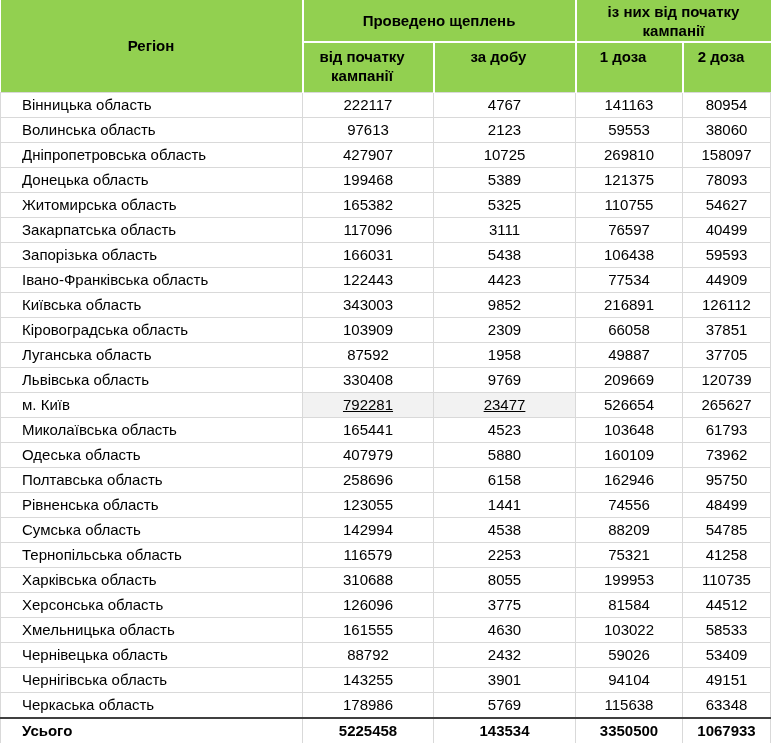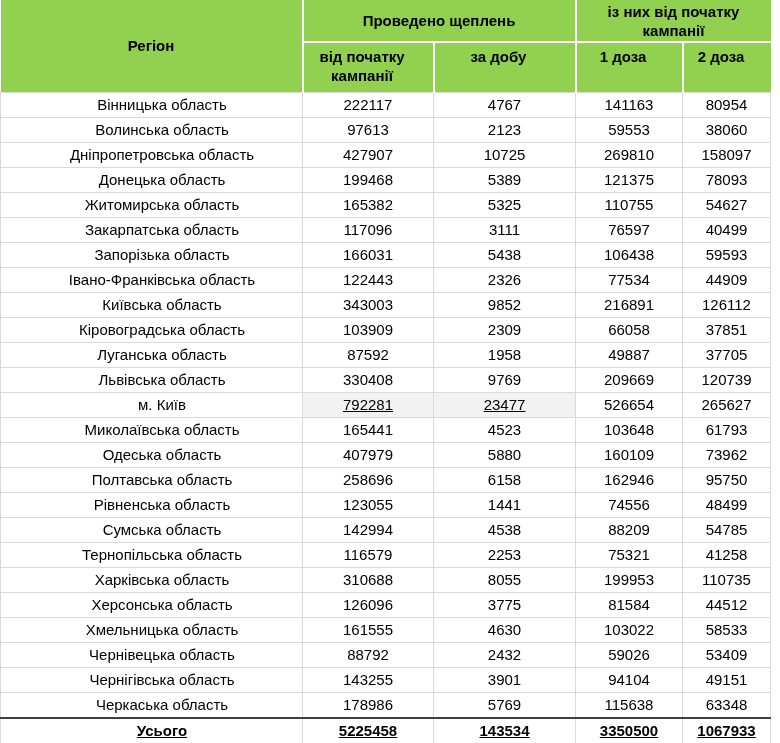--- a/index.html
+++ b/index.html
@@ -60,27 +60,27 @@
   tbody td, tfoot td {
     font-size: 15px;
     height: 24px;
     padding: 0;
     border: 1px solid var(--grid-line);
     white-space: nowrap;
     overflow: hidden;
   }
   tbody tr { height: 25px; }
   td.region {
-    text-align: center;
+    text-align: left;
     padding-left: 21px;
   }
   td.num { text-align: center; }
   td.hl { background: var(--highlight-cell); text-decoration: underline; }
   
-  tfoot tr { height: 25px; text-decoration: underline; }
+  tfoot tr { height: 25px; }
   tfoot td {
     font-weight: bold;
     border-top: 2px solid var(--total-top-border);
     border-bottom: 2px solid var(--total-bottom-border);
   }
 </style>
 </head>
 <body>
 
 <div class="page">
@@ -151,21 +151,21 @@
         <tr>
           <td class="region">Запорізька область</td>
           <td class="num">166031</td>
           <td class="num">5438</td>
           <td class="num">106438</td>
           <td class="num">59593</td>
         </tr>
         <tr>
           <td class="region">Івано-Франківська область</td>
           <td class="num">122443</td>
-          <td class="num">2326</td>
+          <td class="num">4423</td>
           <td class="num">77534</td>
           <td class="num">44909</td>
         </tr>
         <tr>
           <td class="region">Київська область</td>
           <td class="num">343003</td>
           <td class="num">9852</td>
           <td class="num">216891</td>
           <td class="num">126112</td>
         </tr>

